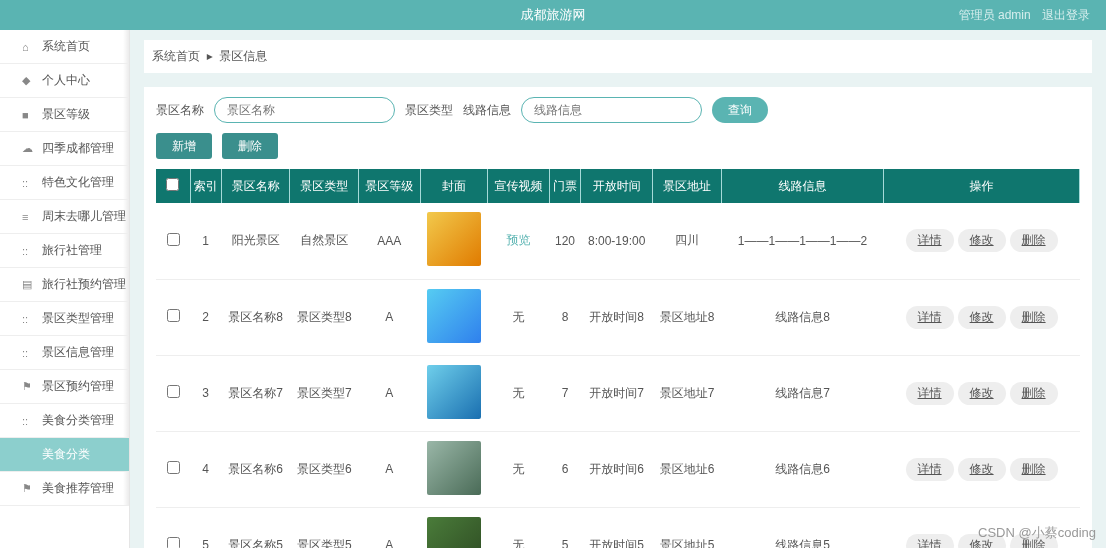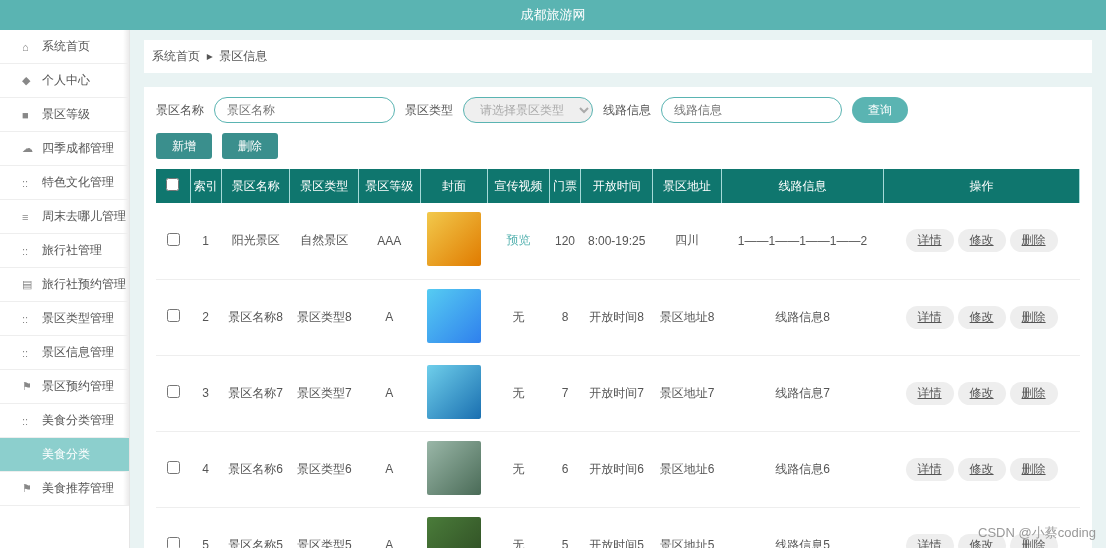--- a/index.html
+++ b/index.html
@@ -31,20 +31,24 @@
 .thumb { width: 54px; height: 54px; display:inline-block; border-radius:2px; }
 .chk { width:13px; height:13px; }
 .pill { display:inline-block; background:#eee; color:#555; border-radius: 12px; padding: 3px 12px; margin: 0 2px; cursor:pointer; font-size:12px;text-decoration:underline; }
 .watermark { position: fixed; right: 10px; bottom: 6px; color: #999; font-size: 13px; }
 </style>
 </head>
 <body>
 
 <div class="header">
   <div class="title">成都旅游网</div>
+  <div class="userbox">
+    <span>管理员 admin</span>
+    <span style="margin-left:8px;cursor:pointer;">退出登录</span>
+  </div>
 </div>
 
 <div class="container">
   <div class="sidebar" id="sidebar">
       <div class="side-item">
         <span class="icn">⌂</span>
         <span>系统首页</span>
       </div>
       <div class="side-item">
         <span class="icn">◆</span>
@@ -105,21 +109,20 @@
       <span>系统首页</span>
       &nbsp;▸&nbsp;
       <span>景区信息</span>
     </div>
 
     <div class="panel">
       <div class="search-row">
         <label>景区名称</label>
         <input placeholder="景区名称" style="">
         <label>景区类型</label>
-        <select><option>请选择景区类型</option></select>
         <label>线路信息</label>
         <input placeholder="线路信息" style="">
         <button class="btn search">查询</button>
       </div>
 
       <div class="action-row">
         <button class="btn">新增</button>
         <button class="btn">删除</button>
       </div>
 
@@ -143,21 +146,21 @@
         <tbody id="tbody">
             <tr>
               <td><input type="checkbox" class="chk" style=""></td>
               <td>1</td>
               <td>阳光景区</td>
               <td>自然景区</td>
               <td>AAA</td>
               <td><span class="thumb" style="background:linear-gradient(135deg,#f2c94c,#e07b00);"></span></td>
               <td class="vlink">预览</td>
               <td>120</td>
-              <td>8:00-19:25</td>
+              <td>8:00-19:00</td>
               <td>四川</td>
               <td>1——1——1——1——2</td>
               <td><span class="pill">详情</span><span class="pill">修改</span><span class="pill">删除</span></td>
             </tr>
             <tr>
               <td><input type="checkbox" class="chk" style=""></td>
               <td>2</td>
               <td>景区名称8</td>
               <td>景区类型8</td>
               <td>A</td>

